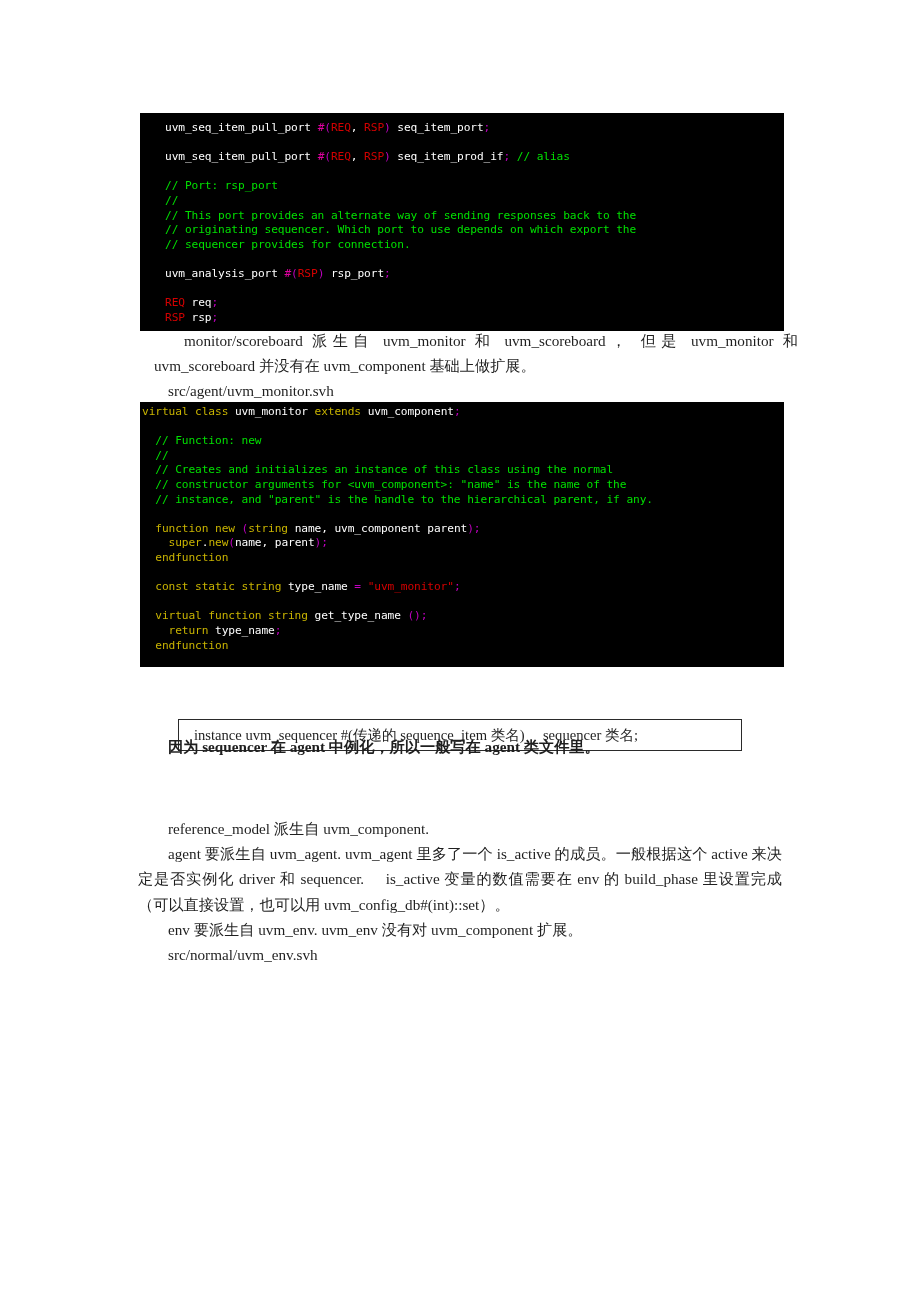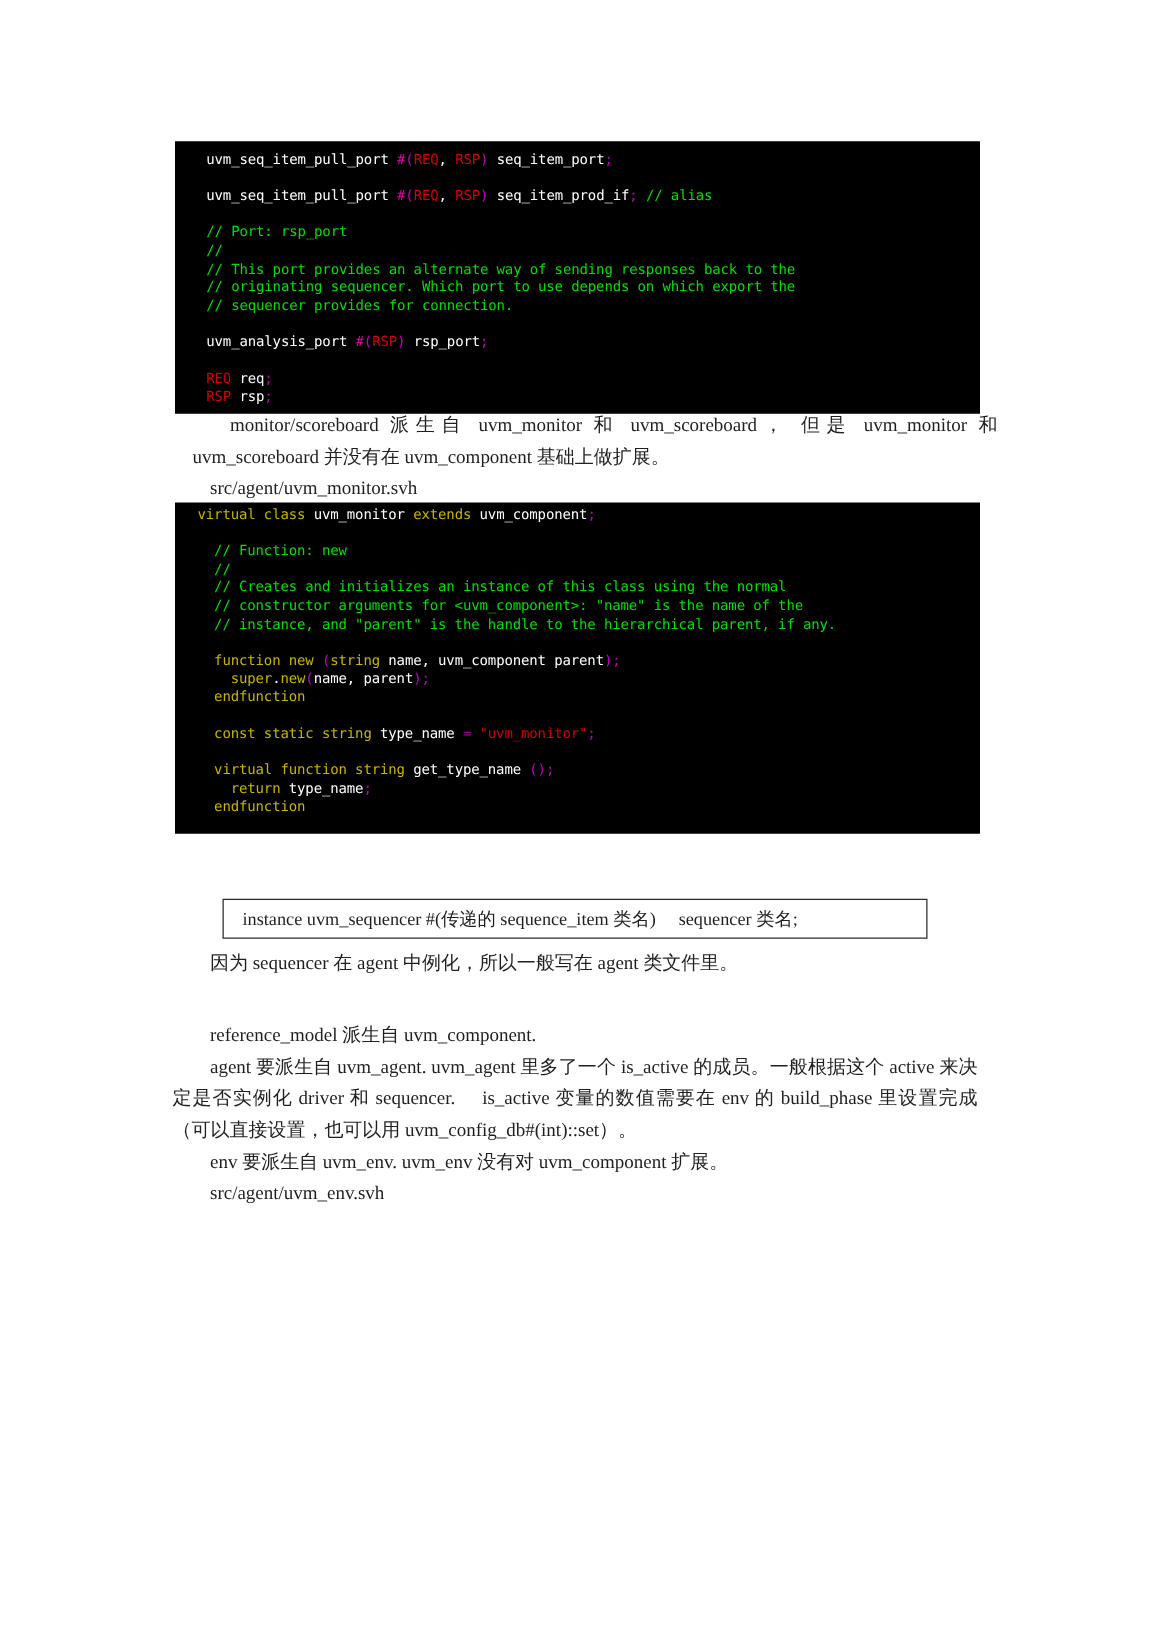--- a/index.html
+++ b/index.html
@@ -49,21 +49,21 @@
   }
   #codeblock-1 .line { padding-left: 25px; }
 
   #codeblock-2 {
     left: 140px;
     top: 402px;
     width: 644px;
     height: 262px;
     padding: 3px 0 0 0;
   }
-  #codeblock-2 .line { padding-left: 18px; }
+  #codeblock-2 .line { padding-left: 2px; }
 
   
   .t-plain   { color: #ffffff; }
   .t-kw      { color: #c9b400; }
   .t-comment { color: #00e000; }
   .t-str     { color: #d40000; }
   .t-type    { color: #d40000; }
   .t-punct   { color: #c000c0; }
   .t-hash    { color: #e000a0; }
 
@@ -107,22 +107,23 @@
   }
   #typedef-box .typedef-text {
     padding-left: 15px;
     font-size: 14.6px;
     color: #1f1f1f;
     white-space: nowrap;
   }
 
   #para-agent-instance {
     left: 138px;
-    top: 758px;
+    top: 734px;
     width: 644px;
+    font-weight: bold;
   }
   #para-refmodel {
     left: 138px;
     top: 816px;
     width: 644px;
   }
   #para-agent {
     left: 138px;
     top: 841px;
     width: 644px;
@@ -157,15 +158,15 @@
   </div>
 
   <div class="para" id="para-agent-instance"><span class="ind"></span><span>因为 sequencer 在 agent 中例化，所以一般写在 agent 类文件里。</span></div>
 
   <div class="para" id="para-refmodel"><span class="ind"></span><span>reference_model 派生自 uvm_component.</span></div>
 
   <div class="para" id="para-agent"><span class="ind"></span><span>agent 要派生自 uvm_agent. uvm_agent 里多了一个 is_active 的成员。一般根据这个 active 来决定是否实例化 driver 和 sequencer.　 is_active 变量的数值需要在 env 的 build_phase 里设置完成（可以直接设置，也可以用 uvm_config_db#(int)::set）。</span></div>
 
   <div class="para" id="para-env"><span class="ind"></span><span>env 要派生自 uvm_env. uvm_env 没有对 uvm_component 扩展。</span></div>
 
-  <div class="para" id="para-src-env"><span class="ind"></span><span>src/agent/uvm_env.svh</span></div>
+  <div class="para" id="para-src-env"><span class="ind"></span><span>src/normal/uvm_env.svh</span></div>
 
 </div>
 
 </body></html>

